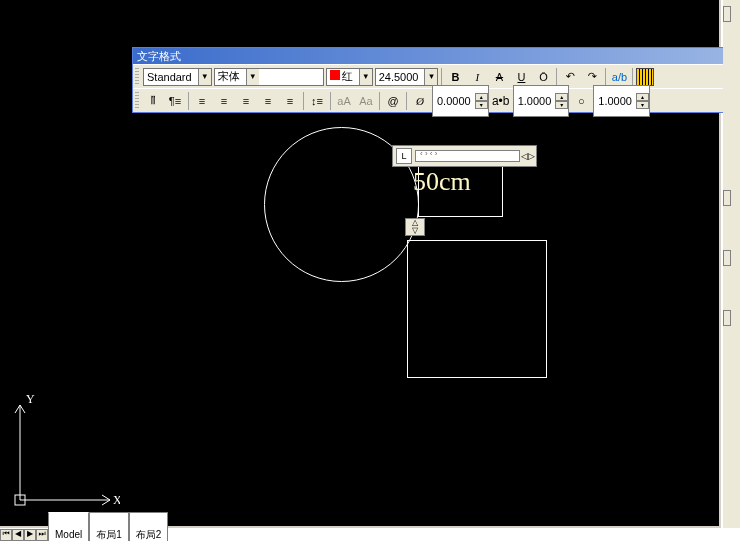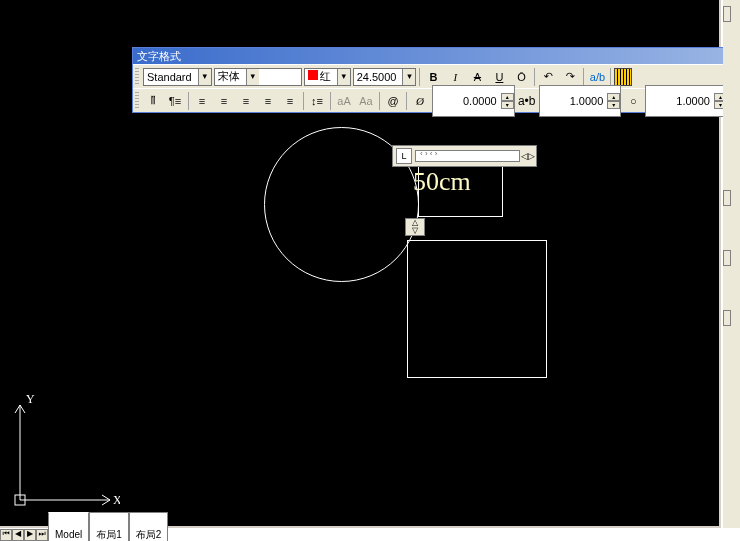--- a/index.html
+++ b/index.html
@@ -61,21 +61,20 @@
   }
   .color-swatch { width: 10px; height: 10px; background: #f00; display: inline-block; margin-right: 2px; }
   .btn-icon {
     width: 20px; height: 20px; display: flex; align-items: center; justify-content: center;
     font-size: 11px; border: 1px solid transparent;
   }
   .sep { width: 1px; height: 18px; background: #a0a0a0; margin: 0 1px; }
   .num-field {
     display: flex; align-items: center; border: 1px solid #808080; background: #fff;
     height: 32px;
-    padding-left: 26px;
   }
   .num-field .val { padding: 0 4px; min-width: 40px; text-align: left; font-size: 11px; }
   .spinner {
     width: 13px; height: 16px; display: flex; flex-direction: column;
   }
   .spinner span {
     flex: 1; background: #ece9d8; border: 1px solid #808080; font-size: 6px;
     text-align: center; line-height: 6px;
   }
   .bold { font-weight: bold; }
@@ -165,21 +164,21 @@
 
 <div class="toolbar-window">
   <div class="titlebar">文字格式</div>
 
   <div class="toolbar-row">
     <div class="grip"></div>
     <div class="combo">
       <span class="txt">Standard</span>
         <div class="arrow">▾</div>
     </div>
-    <div class="combo" style="width:88px">
+    <div class="combo" style="width:110px">
       <span class="txt">宋体</span>
         <div class="arrow">▾</div>
     </div>
     <div class="combo">
       <span class="txt"><span class="color-swatch"></span><span>红</span></span>
         <div class="arrow">▾</div>
     </div>
     <div class="combo">
       <span class="txt">24.5000</span>
         <div class="arrow">▾</div>

